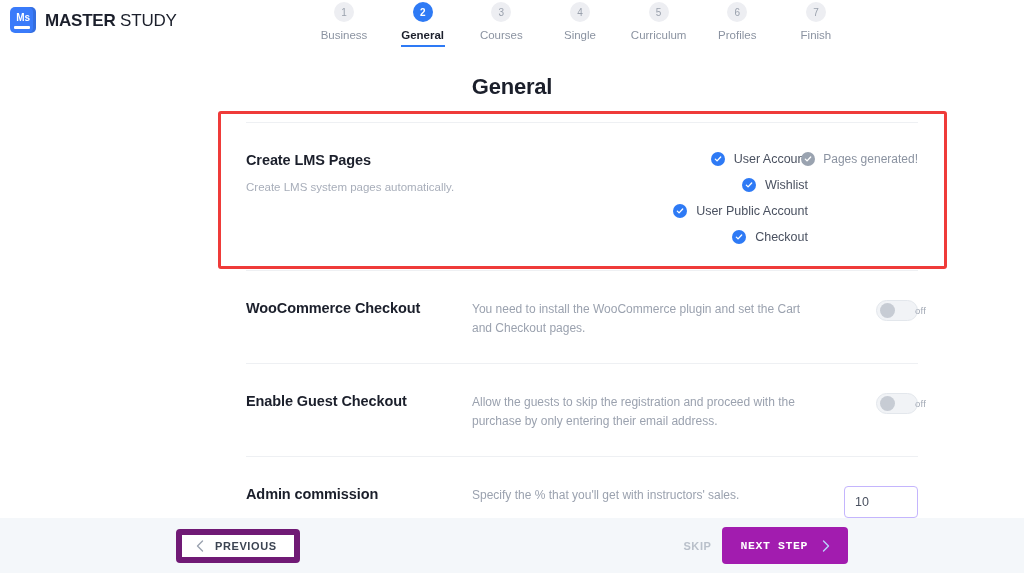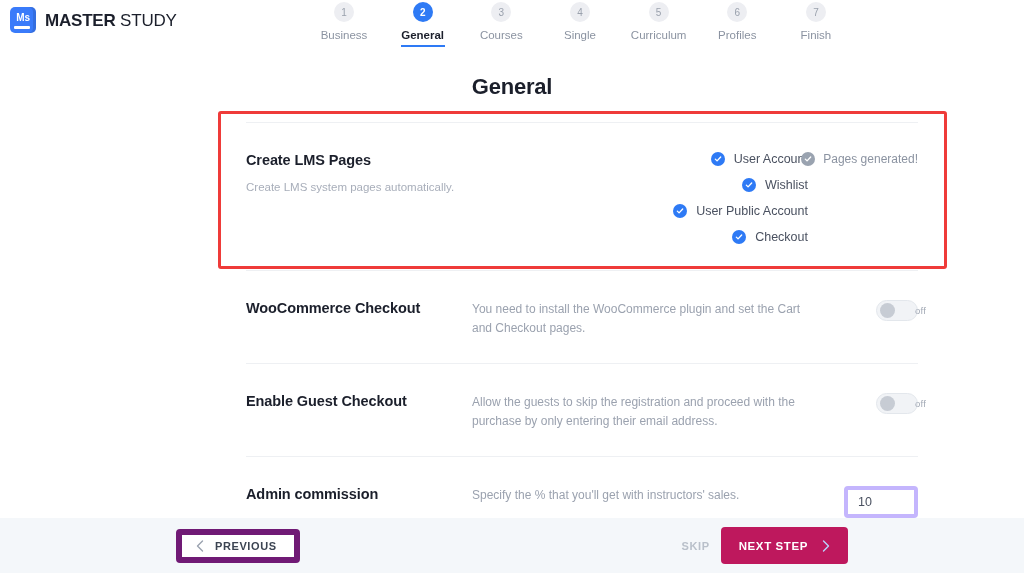--- a/index.html
+++ b/index.html
@@ -123,21 +123,21 @@
     display: flex; align-items: center; padding: 0 3px; gap: 20px;
     cursor: pointer;
   }
   .toggle .knob {
     width: 15px; height: 15px; border-radius: 50%; background: #c7ccd4; flex-shrink: 0;
   }
   .toggle .tlabel { font-size: 9.5px; color: #a3aab6; letter-spacing: 0.2px; }
 
   
   .num-input {
-    width: 74px; height: 32px; border: 4px solid #c4b5fd; border-radius: 4px;
+    width: 74px; height: 32px; border: 1px solid #c4b5fd; border-radius: 4px;
     background: #ffffff; font-family: "Liberation Sans", sans-serif;
     font-size: 12.5px; color: #4a5160; padding: 0 10px; outline: none;
   }
 
   
   .highlight {
     position: absolute; left: 218px; top: 111px;
     width: 729px; height: 158px;
     border: 3px solid #ef3b39; border-radius: 3px;
     pointer-events: none;
@@ -163,22 +163,22 @@
   .btn-prev .chev { color: #9aa2af; display: flex; }
   .right-group { display: flex; align-items: center; gap: 11px; }
   .btn-skip {
     background: none; border: none; cursor: pointer;
     font-family: "Liberation Sans", sans-serif;
     font-size: 11px; font-weight: 700; color: #b9c0ca; letter-spacing: 0.6px;
   }
   .btn-next {
     display: flex; align-items: center; gap: 14px;
     height: 37px; padding: 0 18px;
-    background: #be185d; border: none; border-radius: 4px;
-    font-family: Liberation Sans, sans-serif;
+    background: #a21caf; border: none; border-radius: 4px;
+    font-family: Liberation Mono, monospace;
     font-size: 11.5px; font-weight: 700; color: #ffffff; letter-spacing: 0.6px;
     cursor: pointer;
   }
   .btn-next .chev { color: #b9d3fd; display: flex; }
 </style>
 </head>
 <body>
 
 <div class="page">
 

